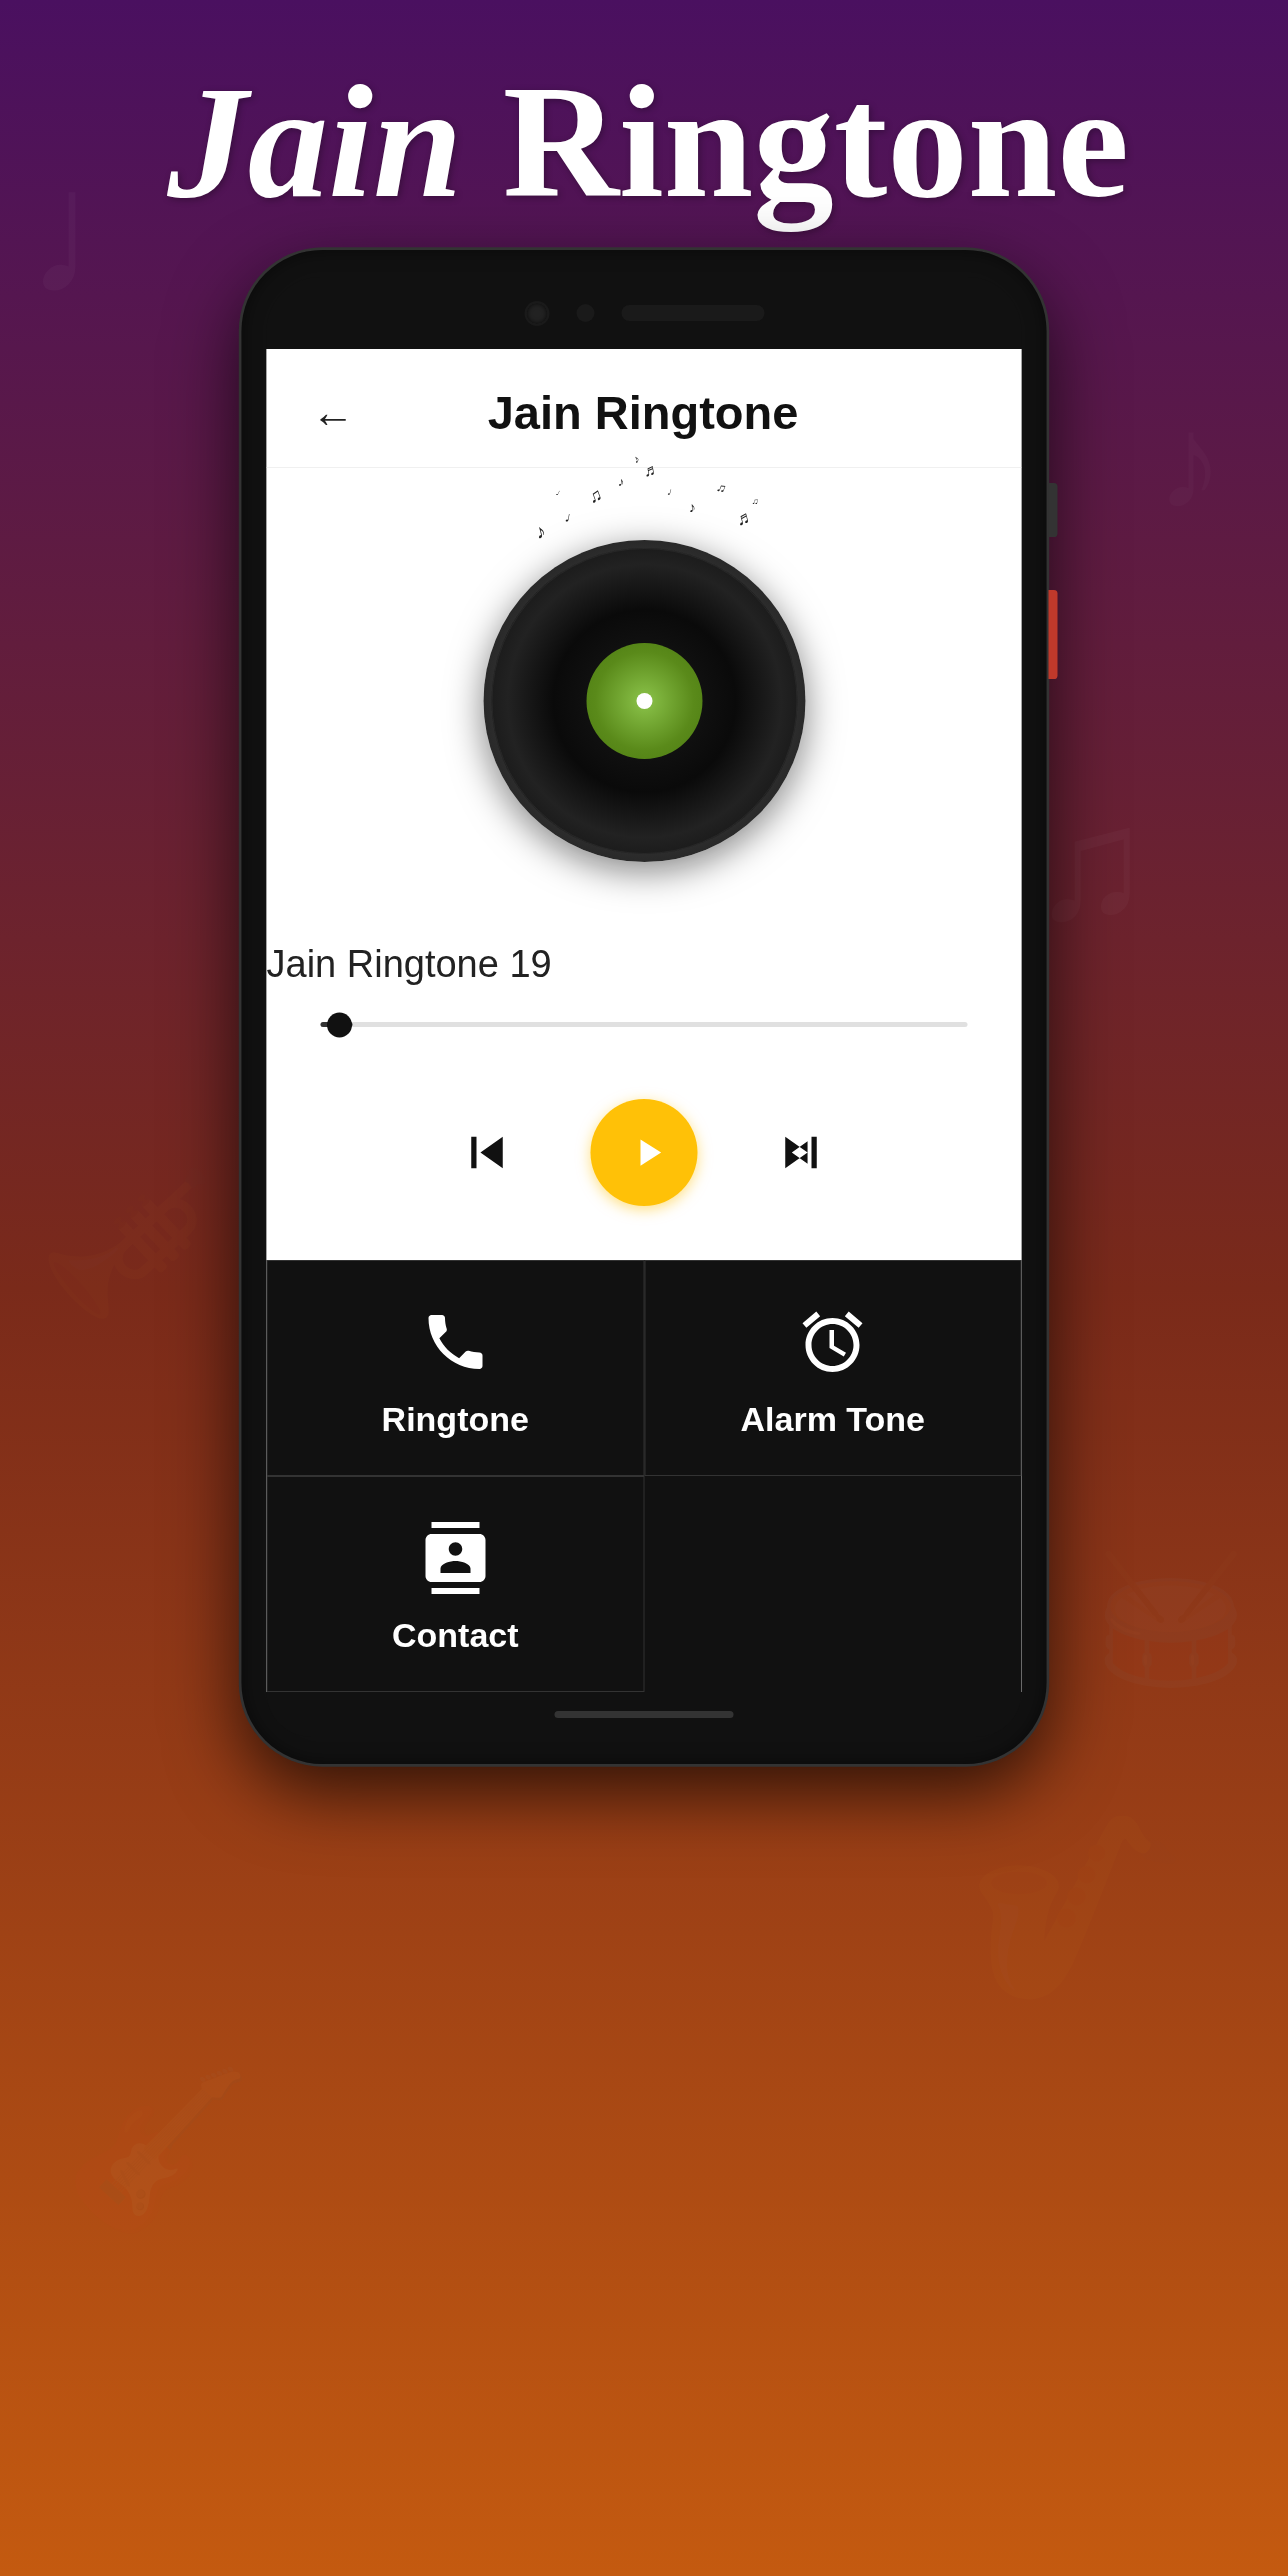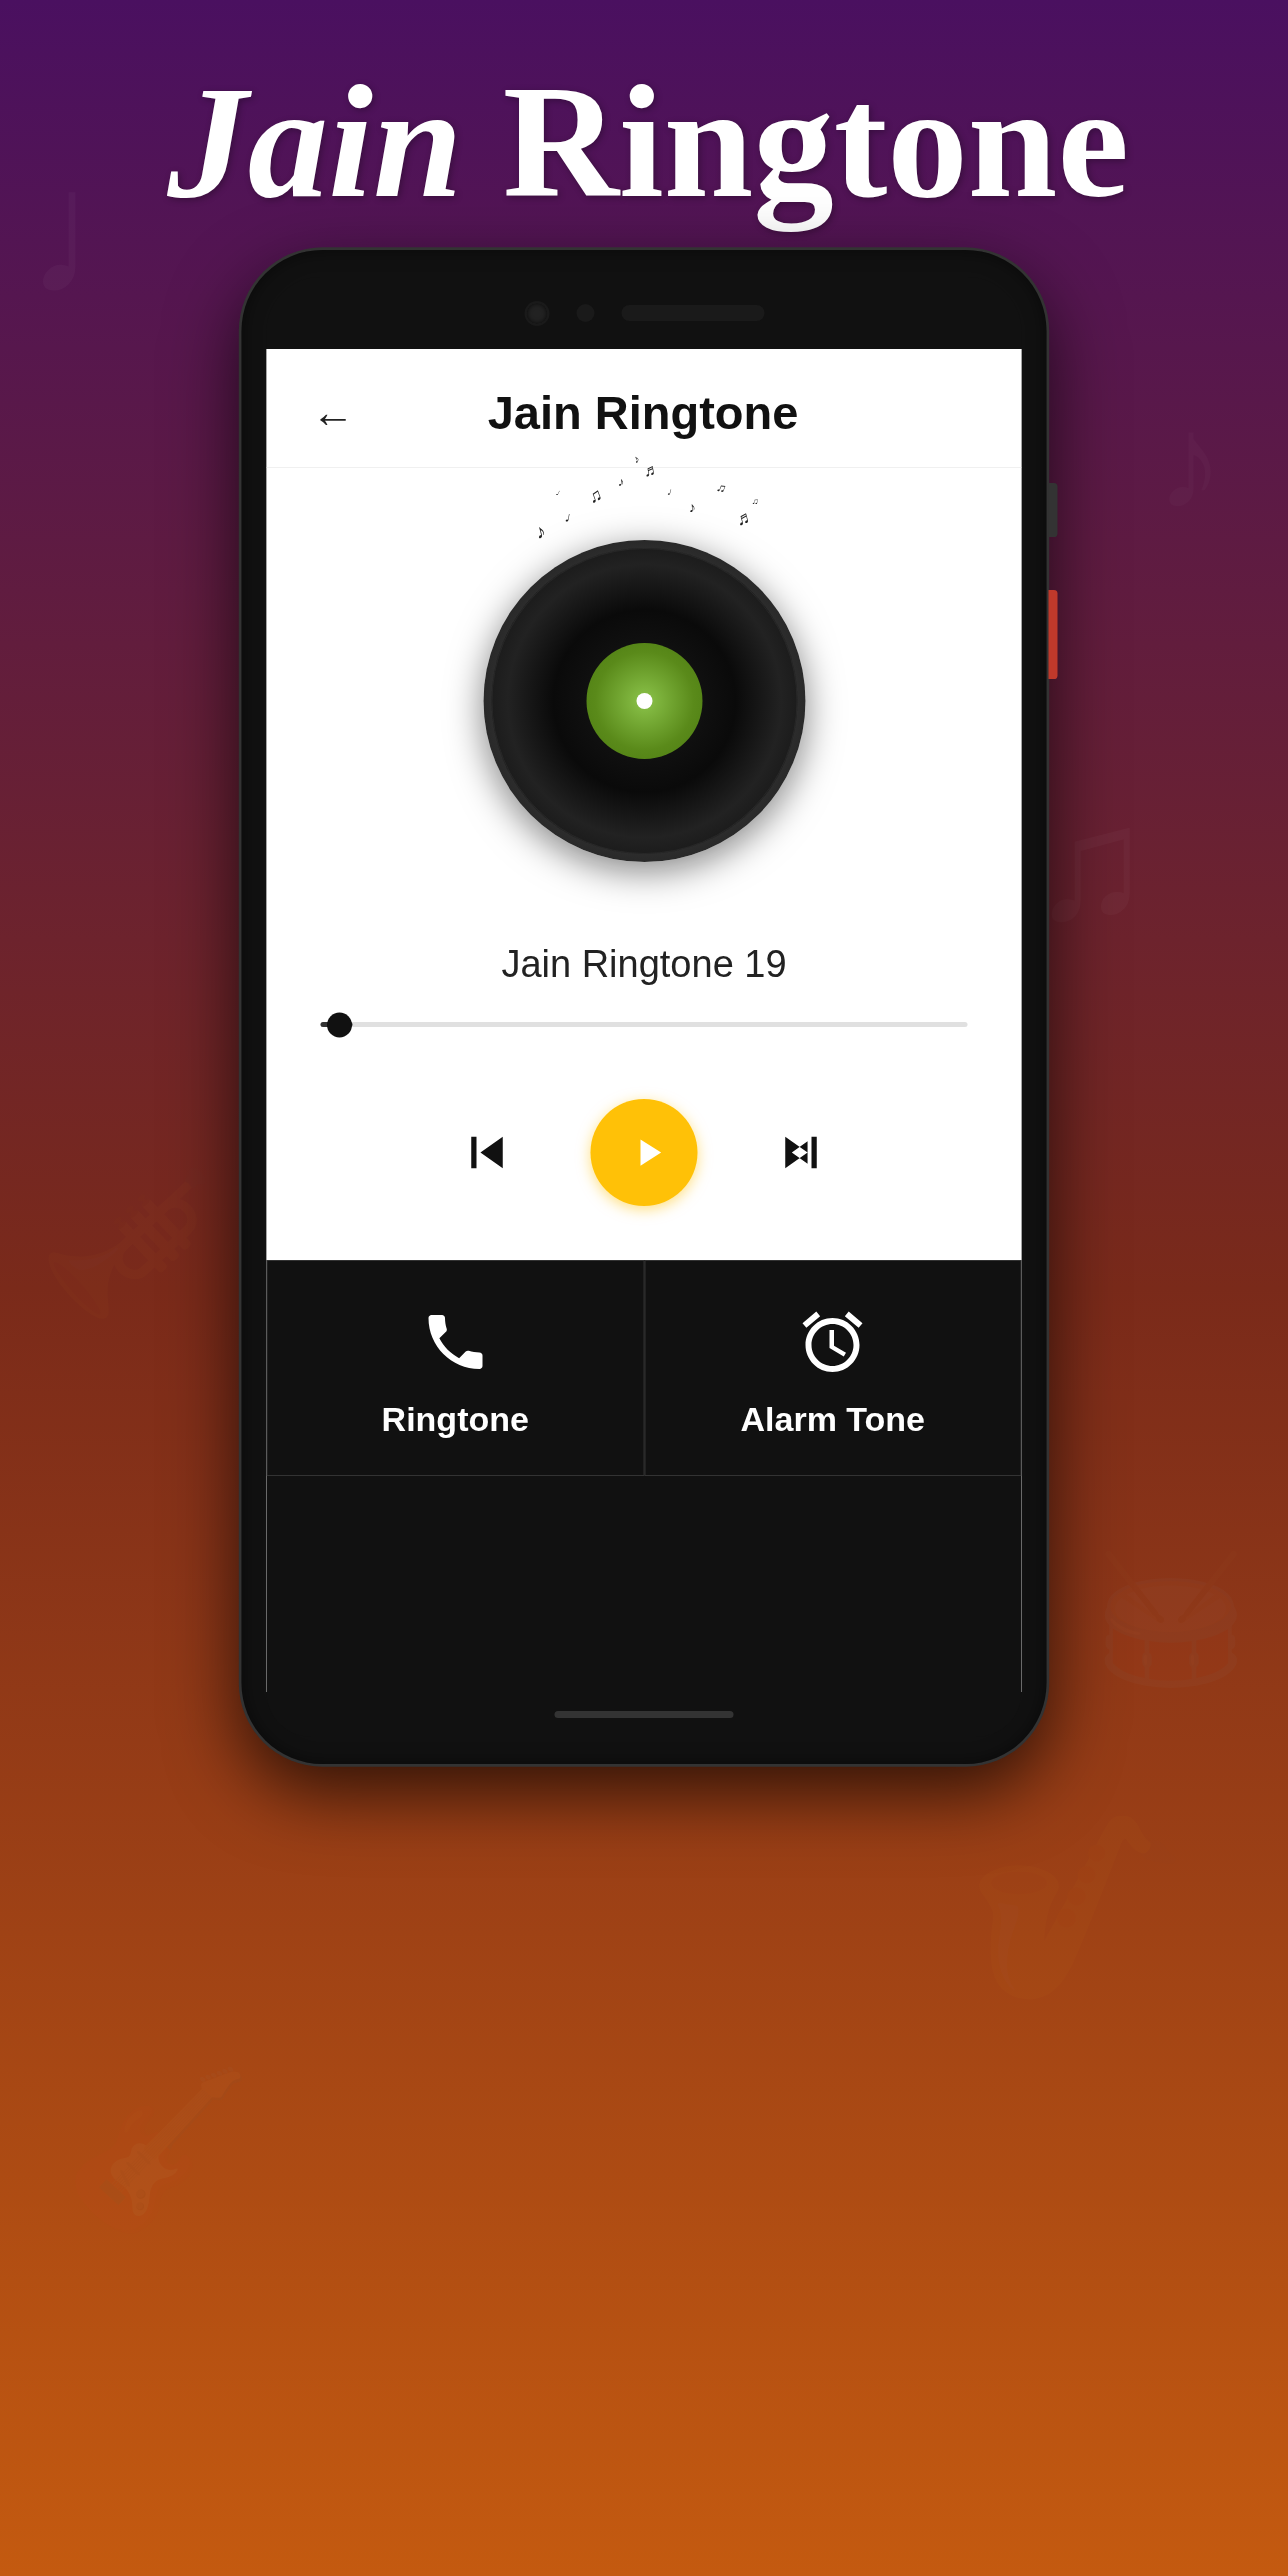--- a/index.html
+++ b/index.html
@@ -254,21 +254,21 @@
 
     .vinyl-center-dot {
       width: 16px;
       height: 16px;
       background: white;
       border-radius: 50%;
     }
 
     .track-name {
       background: white;
-      text-align: center;
+      text-align: left;
       padding: 27px 0 9px;
       font-size: 38px;
       color: #222;
       font-family: Arial, sans-serif;
     }
 
     .progress-section {
       background: white;
       padding: 18px 54px 27px;
     }
@@ -485,20 +485,28 @@
         <div class="nav-item">
           <div class="nav-icon">
             <svg viewBox="0 0 24 24" xmlns="http://www.w3.org/2000/svg">
               <path d="M22 5.72l-4.6-3.86-1.29 1.53 4.6 3.86L22 5.72zM7.88 3.39L6.6 1.86 2 5.71l1.29 1.53 4.59-3.85zM12.5 8H11v6l4.75 2.85.75-1.23-4-2.37V8zM12 4c-4.97 0-9 4.03-9 9s4.02 9 9 9c4.97 0 9-4.03 9-9s-4.03-9-9-9zm0 16c-3.87 0-7-3.13-7-7s3.13-7 7-7 7 3.13 7 7-3.13 7-7 7z"></path>
             </svg>
           </div>
           <span class="nav-label">Alarm Tone</span>
         </div>
 
 
+        <div class="nav-item">
+          <div class="nav-icon">
+            <svg viewBox="0 0 24 24" xmlns="http://www.w3.org/2000/svg">
+              <path d="M20 0H4v2h16V0zM4 24h16v-2H4v2zM20 4H4c-1.1 0-2 .9-2 2v12c0 1.1.9 2 2 2h16c1.1 0 2-.9 2-2V6c0-1.1-.9-2-2-2zm-8 2.75c1.24 0 2.25 1.01 2.25 2.25S13.24 11.25 12 11.25 9.75 10.24 9.75 9s1.01-2.25 2.25-2.25zM17 17H7v-1.5c0-1.67 3.33-2.5 5-2.5s5 .83 5 2.5V17z"></path>
+            </svg>
+          </div>
+          <span class="nav-label">Contact</span>
+        </div>
 
       </div>
     </div>
 
     <div class="phone-bottom-bar">
       <div class="phone-home-indicator"></div>
     </div>
 
   </div>
 </div>

